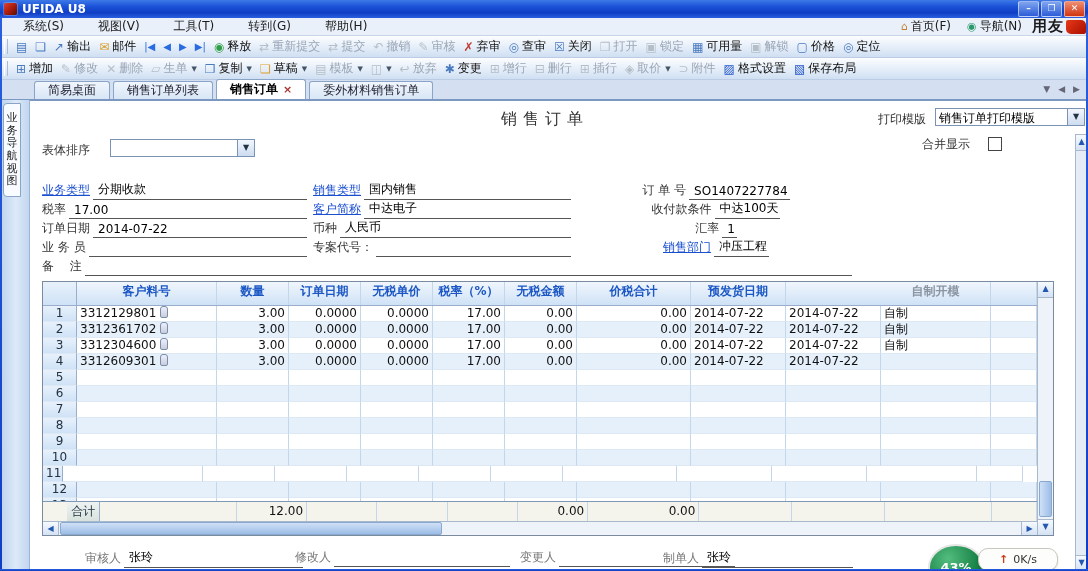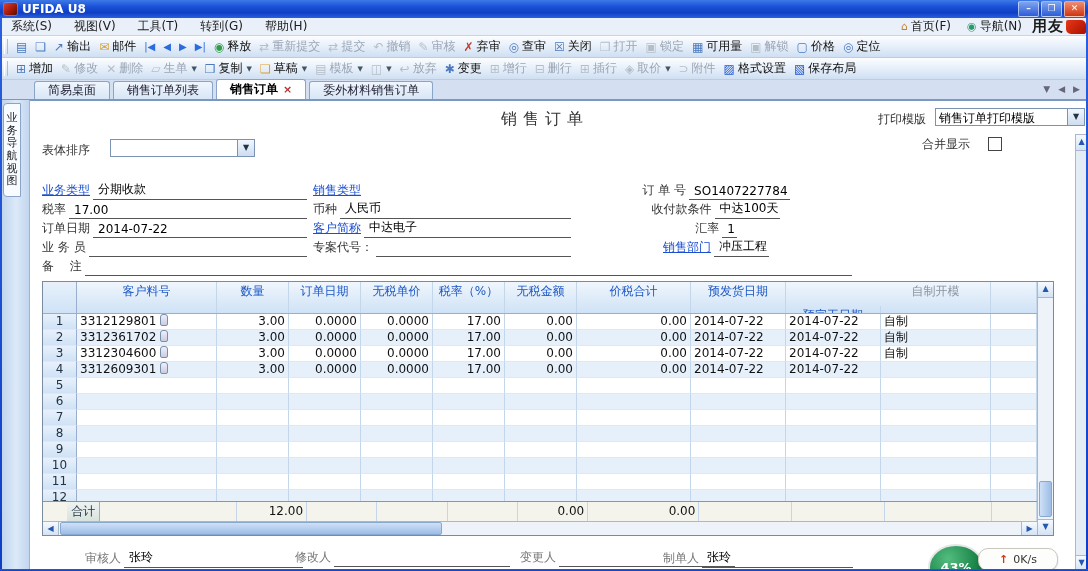--- a/index.html
+++ b/index.html
@@ -10,21 +10,21 @@
     background:linear-gradient(180deg,#3d79e8 0%,#1c53d8 35%,#0f3ec4 70%,#2a5fe0 100%);color:#fff;
     font-weight:bold;font-size:12px;padding-left:4px;box-sizing:border-box;}
   .applogo{width:13px;height:12px;border-radius:2px;margin-right:5px;
     background:linear-gradient(135deg,#e04030 0%,#a01808 60%,#501000 100%);box-shadow:0 0 0 1px #ffffff40;}
   .winbtns{margin-left:auto;display:flex;gap:2px;padding-right:3px;}
   .winbtn{width:19px;height:14px;border-radius:2px;border:1px solid #ffffff88;color:#fff;font-size:9px;
     line-height:13px;text-align:center;background:linear-gradient(#7fa4ee,#2c5cd8);cursor:default;}
   .winbtn.close{background:linear-gradient(#ef8d70,#cf3412);}
   .menubar{position:absolute;left:0;top:18px;width:1088px;height:18px;background:#e9f0fa;
     border-bottom:1px solid #c8d4e8;display:flex;align-items:center;color:#1a1a1a;box-sizing:border-box;}
-  .menu-item{padding:0 11px;}
+  .menu-item{padding:0 11px;margin-left:12px;}
   .menu-right{margin-left:auto;display:flex;align-items:center;gap:4px;padding-right:2px;}
   .mr-item{display:flex;align-items:center;gap:3px;padding:0 6px;}
   .mr-icon{font-size:11px;}
   .brand{font-weight:bold;font-size:15px;letter-spacing:1px;display:flex;align-items:center;gap:2px;padding-right:0;}
   .brandmark{width:20px;height:14px;background:linear-gradient(135deg,#e83818,#a80f00);
     border-radius:2px 5px 2px 5px;}
   .toolbar{position:absolute;left:0;width:1088px;height:22px;display:flex;align-items:center;
     background:linear-gradient(#fcfdff,#e2ecf8 60%,#cfdff2);border-bottom:1px solid #bccce4;
     box-sizing:border-box;padding-left:3px;}
   .toolbar.t1{top:36px;}
@@ -67,21 +67,21 @@
   .checkbox{position:absolute;width:12px;height:12px;border:1px solid #444;background:#fff;}
   .fields-col{position:absolute;display:flex;flex-direction:column;}
   .fieldrow{display:flex;align-items:flex-end;height:19px;box-sizing:border-box;}
   .flabel{white-space:pre;color:#333;padding-bottom:1px;}
   .flabel.link{color:#1a4fd0;text-decoration:underline;}
   .fvalue{flex:1;border-bottom:1px solid #555;padding:0 2px 1px 5px;white-space:nowrap;color:#000;margin-left:3px;}
   
   .grid{position:absolute;left:12px;top:180px;width:1012px;height:255px;border:1px solid #7a8ba0;
     box-sizing:border-box;display:flex;background:#fff;}
   .gleft{width:994px;display:flex;flex-direction:column;}
-  .ghead{height:32px;display:flex;background:linear-gradient(#f0f6fd,#cfe2f6);border-bottom:1px solid #98aecc;box-sizing:border-box;}
+  .ghead{height:24px;display:flex;background:linear-gradient(#f0f6fd,#cfe2f6);border-bottom:1px solid #98aecc;box-sizing:border-box;font-weight:bold;}
   .ghead .gc{color:#1a56c4;text-align:center;font-size:12px;line-height:19px;}
   .ghead .gc.muted{color:#8a94a2;}
   .gbody{height:200px;overflow:hidden;}
   .gtr{display:flex;height:16px;background:#fff;}
   .gtr.alt{background:#e6f0fb;}
   .gc{box-sizing:border-box;border-right:1px solid #c4d6ea;padding:0 3px;white-space:nowrap;overflow:hidden;
     font-size:12px;line-height:15px;color:#111;}
   .gtr .gc{border-bottom:1px solid #dce8f4;}
   .gc.rn{background:linear-gradient(#e8f1fb,#cfe2f6);text-align:center;color:#234;border-right:1px solid #98aecc;}
   .gc.r{text-align:right;}
@@ -378,28 +378,29 @@
           <span class="fvalue">2014-07-22</span>
         </div>
         <div class="fieldrow">
           <span class="flabel">业 务 员</span>
           <span class="fvalue"></span>
         </div>
       </div>
     <div class="fields-col" id="fcol1" style="left:283px;top:80px;width:258px;">
         <div class="fieldrow">
           <span class="flabel link">销售类型</span>
+          <span class="fvalue">国内销售</span>
+        </div>
+        <div class="fieldrow">
+          <span class="flabel link">客户简称</span>
+          <span class="fvalue">中达电子</span>
         </div>
         <div class="fieldrow">
           <span class="flabel">币种</span>
           <span class="fvalue">人民币</span>
-        </div>
-        <div class="fieldrow">
-          <span class="flabel link">客户简称</span>
-          <span class="fvalue">中达电子</span>
         </div>
         <div class="fieldrow">
           <span class="flabel">专案代号：</span>
           <span class="fvalue"></span>
         </div>
       </div>
     <div class="fields-col" id="fcol2" style="left:560px;top:80px;width:252px;align-items:center;">
         <div class="fieldrow">
           <span class="flabel">订 单 号</span>
           <span class="fvalue">SO1407227784</span>
@@ -573,21 +574,21 @@
               <span class="gc r" style="width: 72px;"></span>
               <span class="gc r" style="width: 72px;"></span>
               <span class="gc r" style="width: 72px;"></span>
               <span class="gc r" style="width: 114px;"></span>
               <span class="gc" style="width: 95px;"></span>
               <span class="gc" style="width: 95px;"></span>
               <span class="gc" style="width: 110px;"></span>
               <span class="gc" style="width: 46px;"></span>
             </div>
             <div class="gtr">
-              <span class="gc rn" style="width: 34px;">11</span>
+              <span class="gc rn" style="width: 20px;">11</span>
               <span class="gc" style="width: 140px;"></span>
               <span class="gc r" style="width: 72px;"></span>
               <span class="gc r" style="width: 72px;"></span>
               <span class="gc r" style="width: 72px;"></span>
               <span class="gc r" style="width: 72px;"></span>
               <span class="gc r" style="width: 72px;"></span>
               <span class="gc r" style="width: 114px;"></span>
               <span class="gc" style="width: 95px;"></span>
               <span class="gc" style="width: 95px;"></span>
               <span class="gc" style="width: 110px;"></span>

